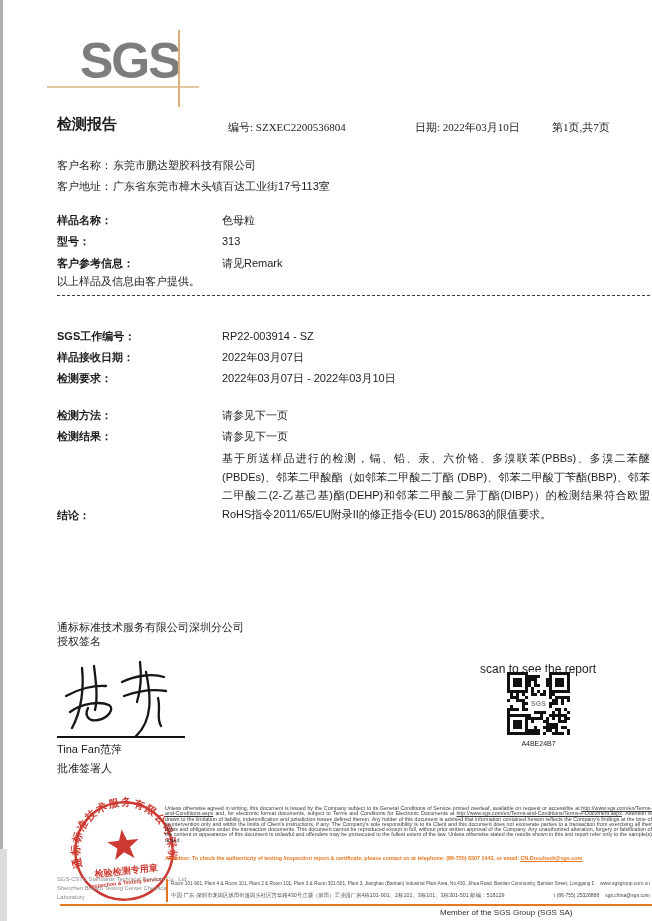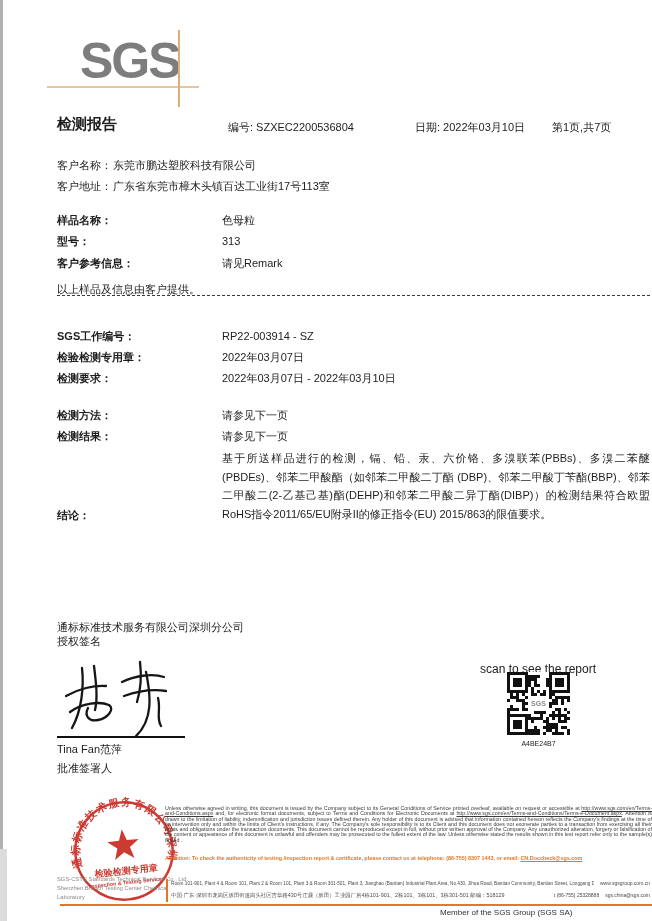--- a/index.html
+++ b/index.html
@@ -9,28 +9,28 @@
   .edge-strip2{position:absolute;left:0;bottom:0;width:7px;height:72px;background:#dcdcdc;}
 
   
   .logo-text{position:absolute;left:80px;top:36px;font-size:50px;line-height:50px;
              font-weight:bold;color:#7d7d7d;letter-spacing:-2px;}
   .logo-hline{position:absolute;left:47px;top:86px;width:152px;height:2px;background:#e6c69e;}
   .logo-vline{position:absolute;left:178px;top:30px;width:2px;height:77px;background:#dcae78;}
 
   
   .title{position:absolute;left:57px;top:115px;font-size:15px;font-weight:bold;}
-  .hmeta{position:absolute;top:120px;font-size:11px;}
+  .hmeta{position:absolute;top:120px;font-size:11px;font-family:Liberation Serif, serif;}
   .h-no{left:228px;} .h-date{left:415px;} .h-page{left:552px;}
 
   .row{position:absolute;left:57px;font-size:11px;line-height:15px;display:flex;align-items:flex-end;}
   .lbl-sm{display:inline-block;width:56px;flex:0 0 auto;}
   .lbl-md{display:inline-block;width:165px;flex:0 0 auto;font-weight:bold;}
   .val{display:inline-block;}
-  .note{position:absolute;left:57px;top:274px;font-size:11px;margin-top:8px;}
+  .note{position:absolute;left:57px;top:274px;font-size:11px;}
 
   .dashline{position:absolute;left:57px;top:295px;width:593px;border-top:1.5px dashed #3a3a3a;}
 
   .conc-val{width:428px;line-height:18.5px;text-align:justify;}
 
   
   .sig-company{position:absolute;left:57px;top:620px;font-size:11px;line-height:14px;}
   .sig-svg{position:absolute;left:58px;top:652px;}
   .sig-line{position:absolute;left:57px;top:736px;width:128px;height:2px;background:#111;}
   .sig-name{position:absolute;left:57px;top:742px;font-size:11px;}
@@ -107,21 +107,21 @@
   </div>
   <div class="note">以上样品及信息由客户提供。</div>
 
   <div class="dashline"></div>
 
   <div class="row" style="top:329px">
     <span class="lbl-md">SGS工作编号：</span>
     <span class="val">RP22-003914 - SZ</span>
   </div>
   <div class="row" style="top:350px">
-    <span class="lbl-md">检验检测专用章：</span>
+    <span class="lbl-md">样品接收日期：</span>
     <span class="val">2022年03月07日</span>
   </div>
   <div class="row" style="top:371px">
     <span class="lbl-md">检测要求：</span>
     <span class="val">2022年03月07日 - 2022年03月10日</span>
   </div>
   <div class="row" style="top:408px">
     <span class="lbl-md">检测方法：</span>
     <span class="val">请参见下一页</span>
   </div>

